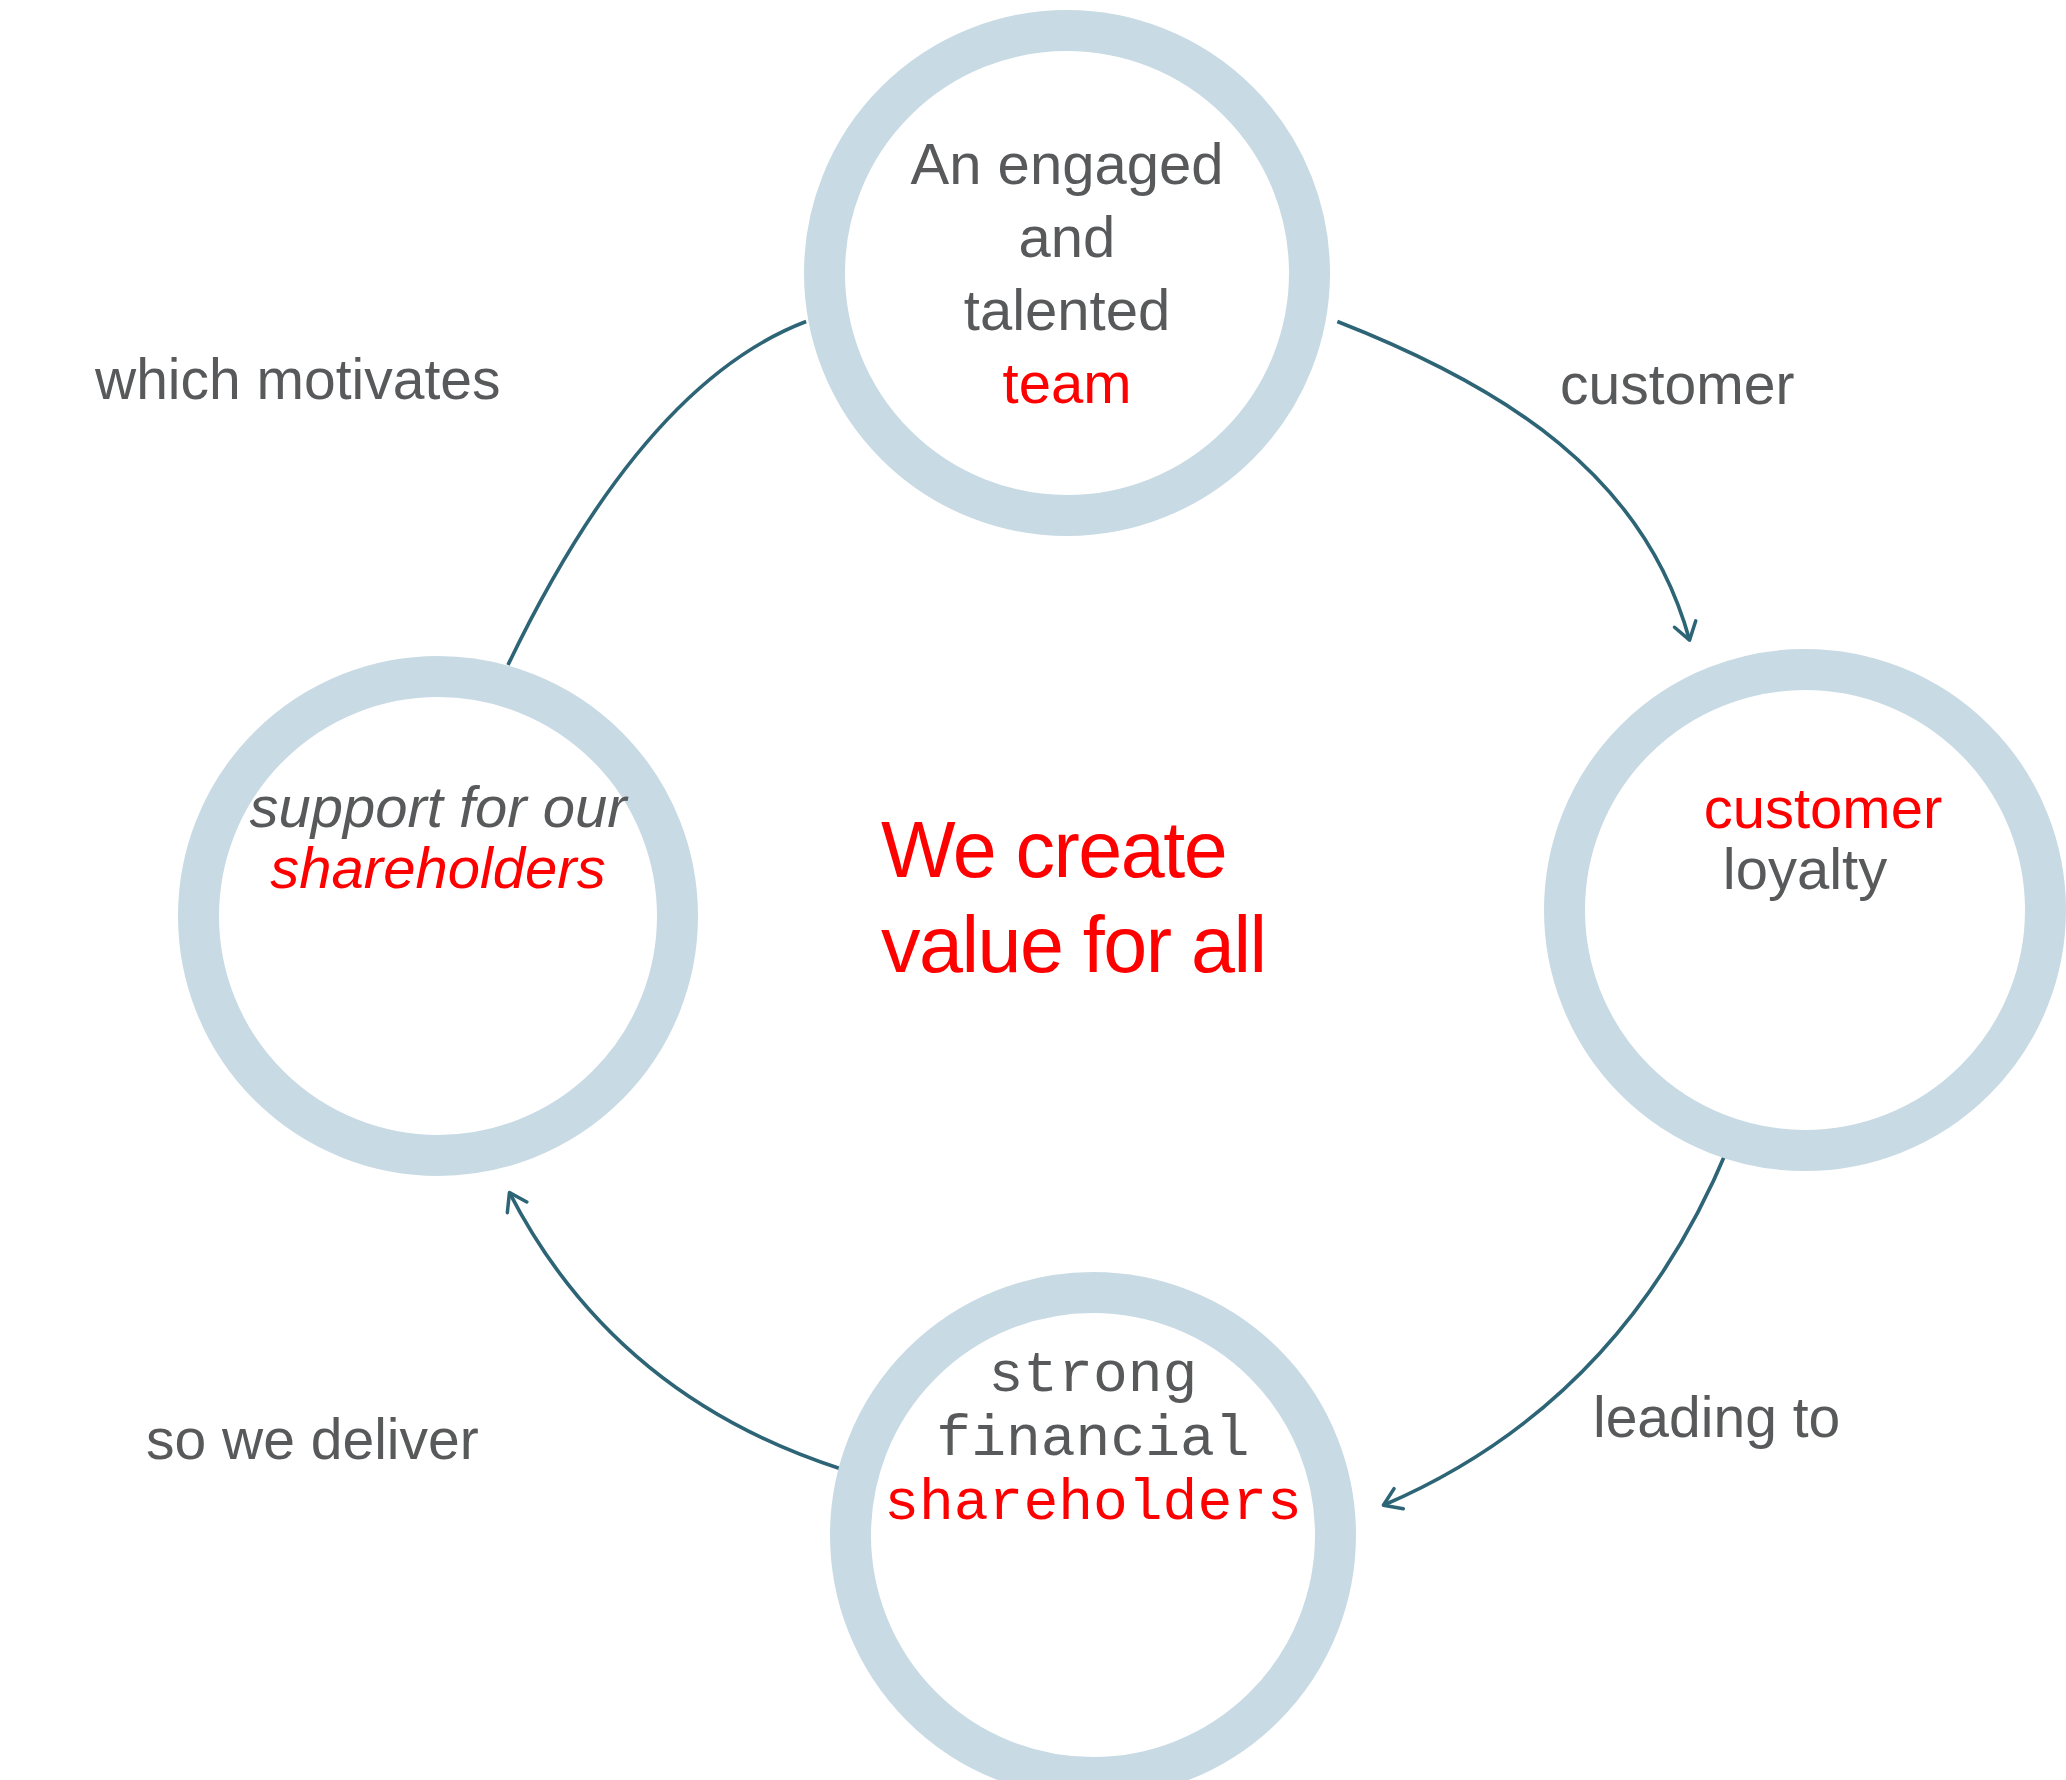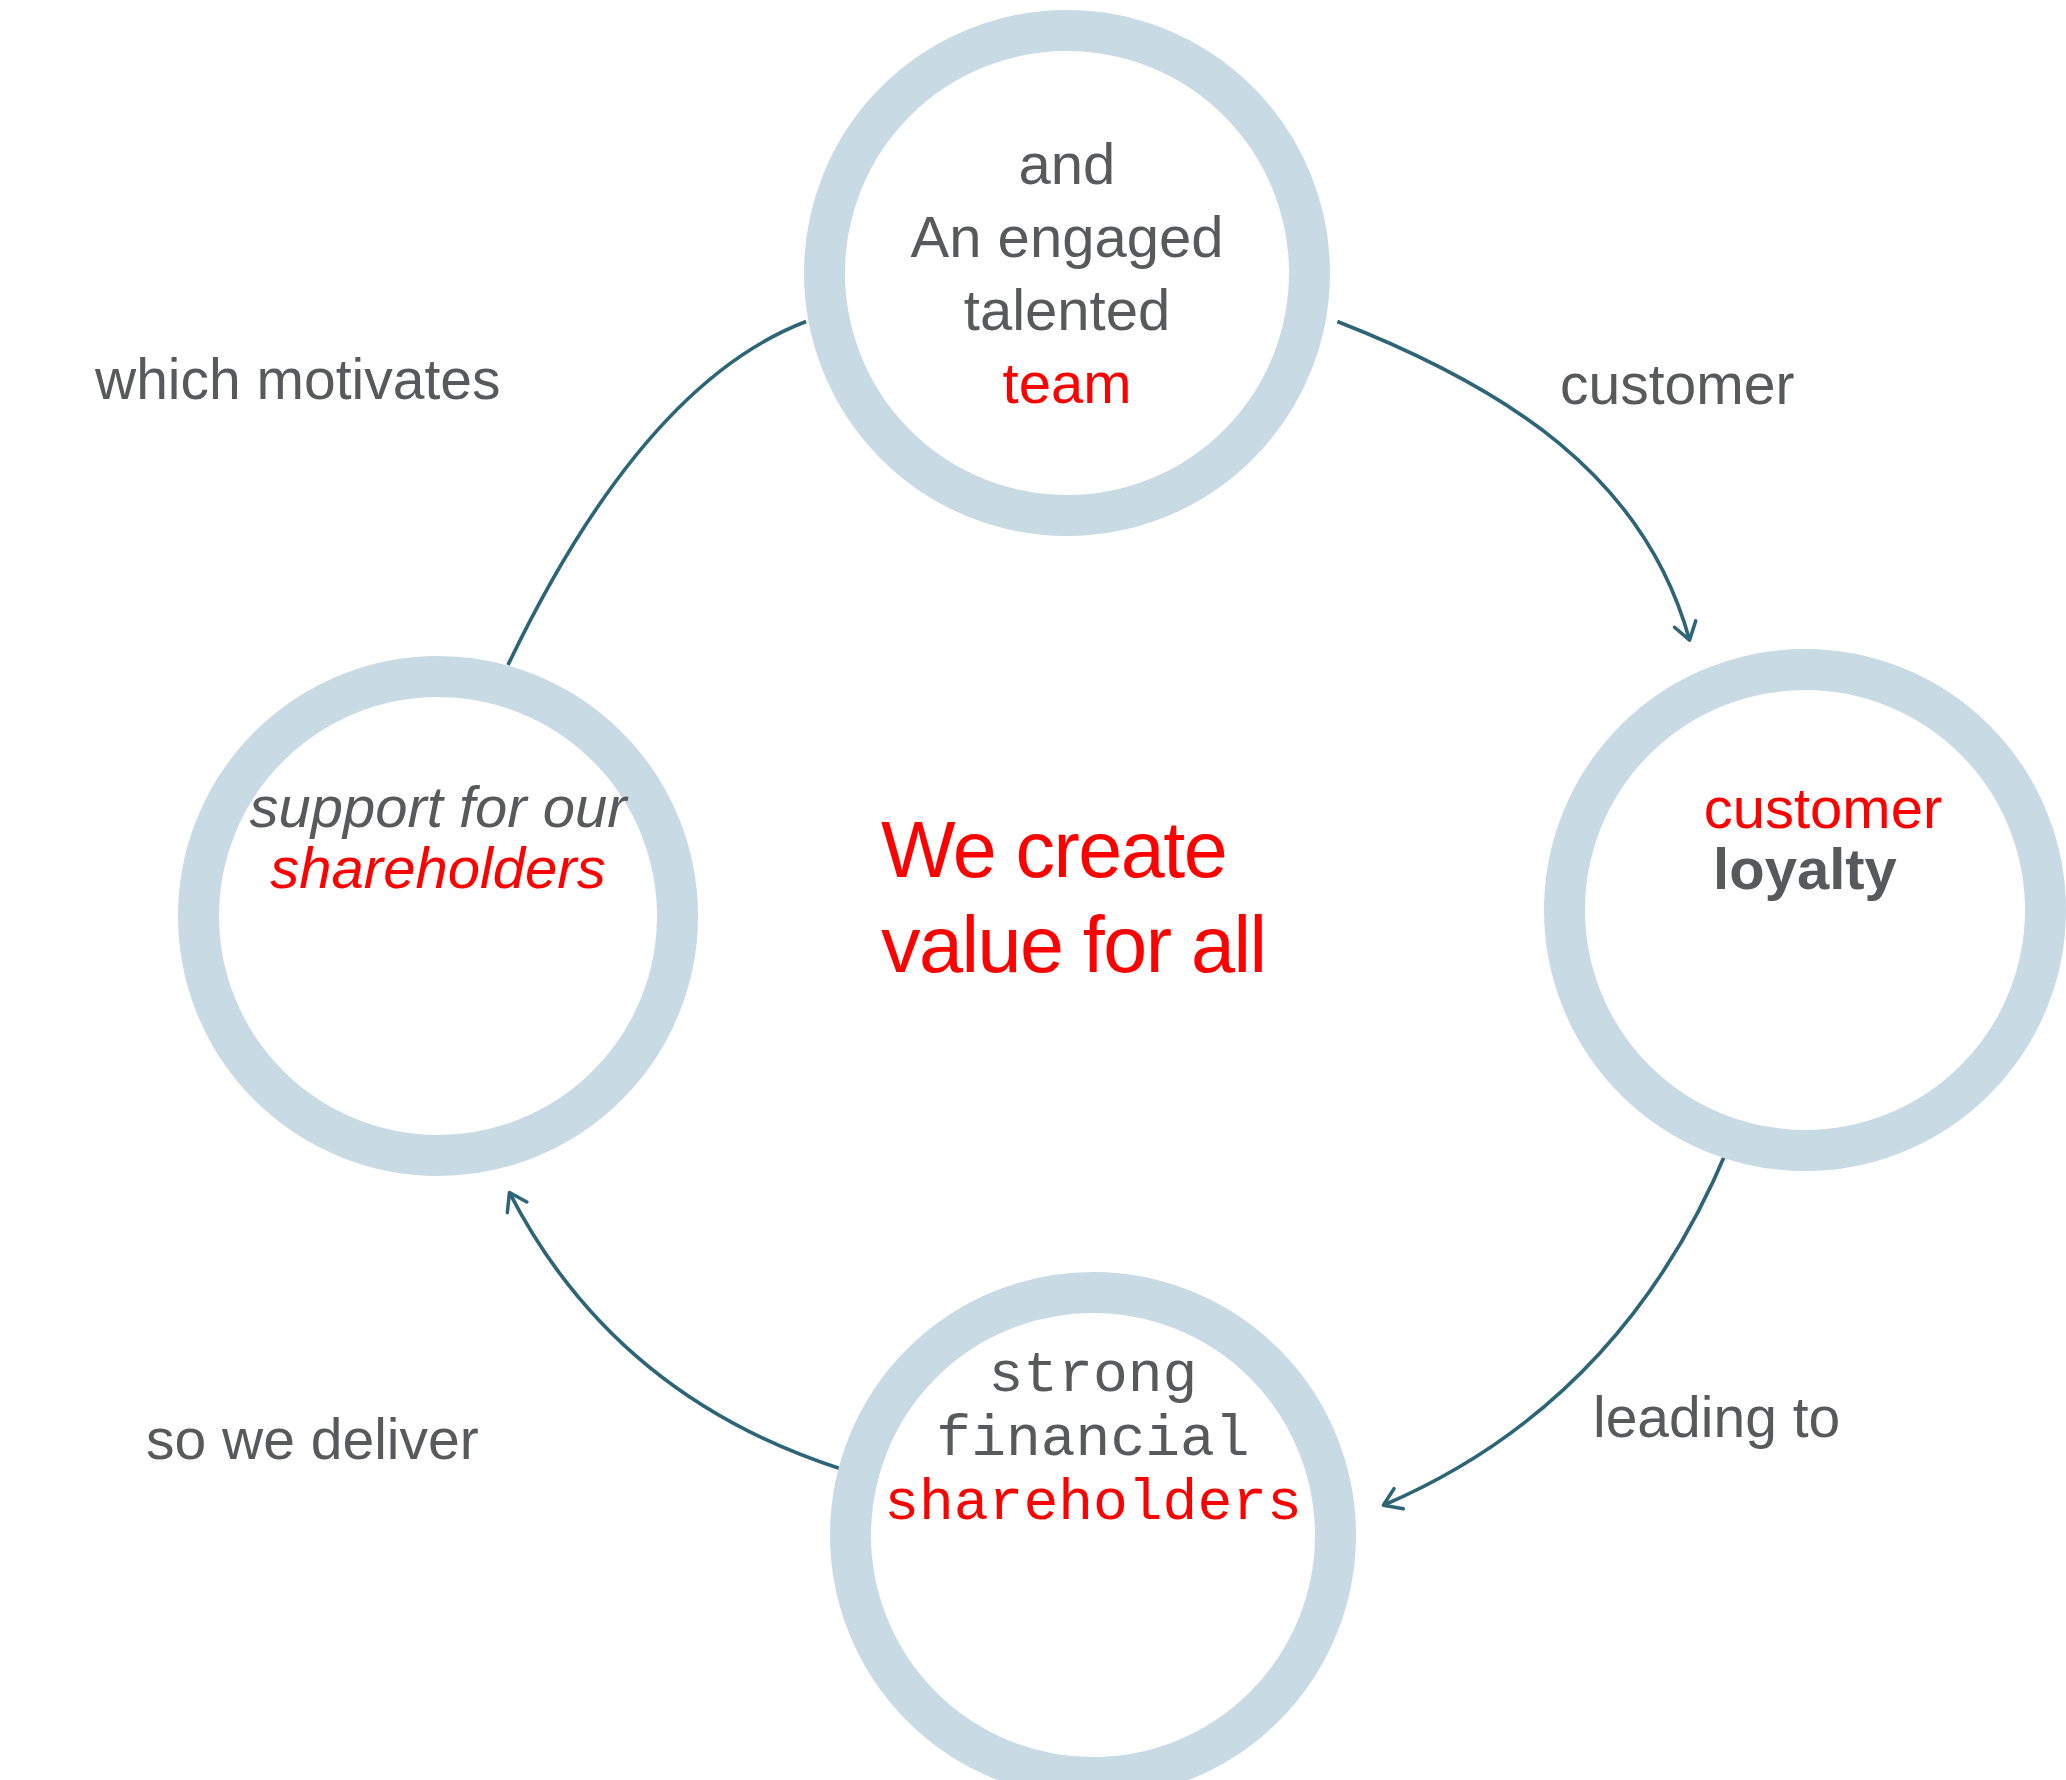--- a/index.html
+++ b/index.html
@@ -81,31 +81,31 @@
       </marker>
     </defs>
     <path d="M 1830 440 C 2060 530, 2250 650, 2312 876" fill="none" stroke="currentColor" stroke-width="5" marker-end="url(#arrowhead)"></path>
     <path d="M 2365 1570 Q 2220 1920 1893 2060" fill="none" stroke="currentColor" stroke-width="5" marker-end="url(#arrowhead)"></path>
     <path d="M 1150 2010 Q 840 1910 697 1632" fill="none" stroke="currentColor" stroke-width="5" marker-end="url(#arrowhead)"></path>
     <path d="M 695 910 Q 880 525 1103 440" fill="none" stroke="currentColor" stroke-width="5"></path>
   </svg>
 
   <div class="node node-top" style="color: rgb(200, 218, 228);">
     <div class="node-text">
+      <span style="color: rgb(88, 89, 90);">An engaged</span>
       <span style="color: rgb(88, 89, 90);">and</span>
-      <span style="color: rgb(88, 89, 90);">An engaged</span>
       <span style="color: rgb(88, 89, 90);">talented</span>
       <span style="color: rgb(254, 0, 0);">team</span>
     </div>
   </div>
 
   <div class="node node-right" style="color: rgb(200, 218, 228);">
     <div class="node-text">
       <span style="color: rgb(254, 0, 0); margin-left: 36px;">customer</span>
-      <span style="color: rgb(88, 89, 90); font-weight: bold;">loyalty</span>
+      <span style="color: rgb(88, 89, 90);">loyalty</span>
     </div>
   </div>
 
   <div class="node node-bottom" style="color: rgb(200, 218, 228);">
     <div class="node-text">
       <span style="color: rgb(88, 89, 90);">strong</span>
       <span style="color: rgb(88, 89, 90);">financial</span>
       <span style="color: rgb(254, 0, 0);">shareholders</span>
     </div>
   </div>

